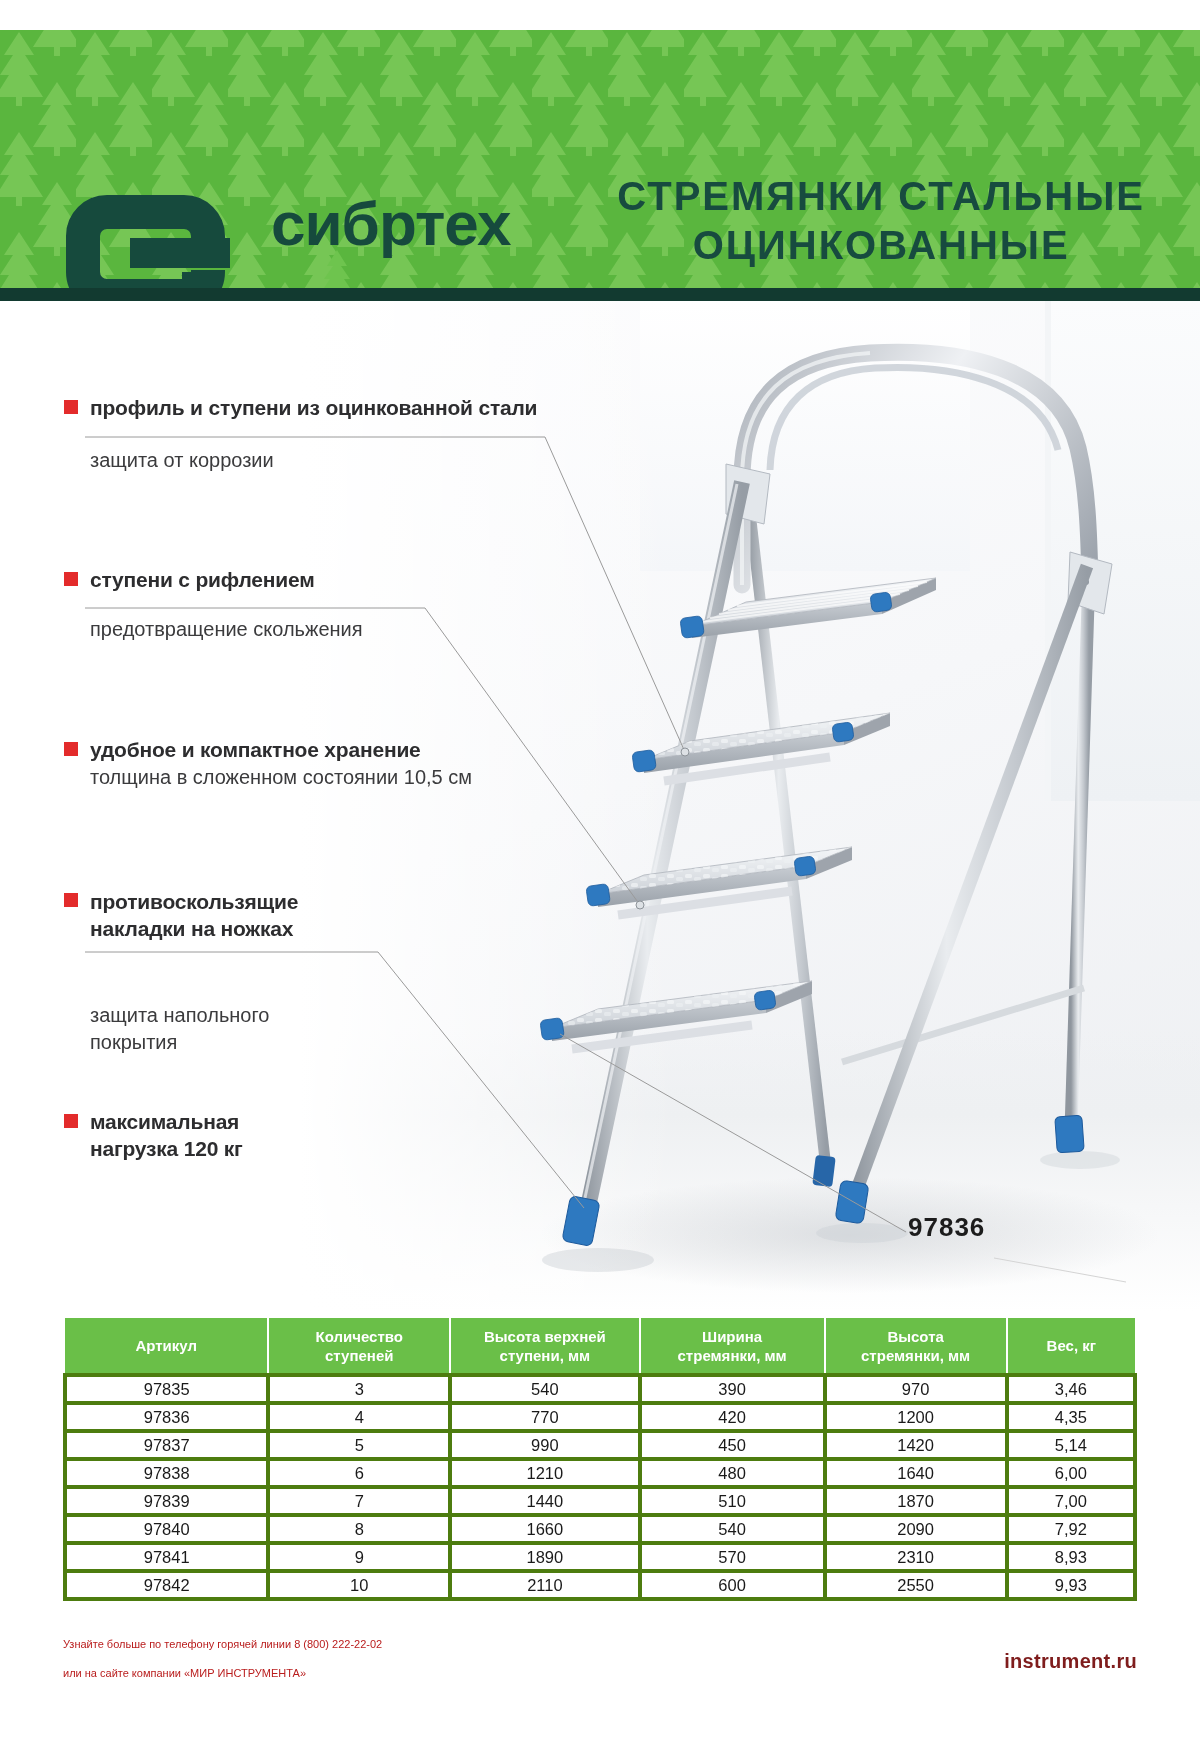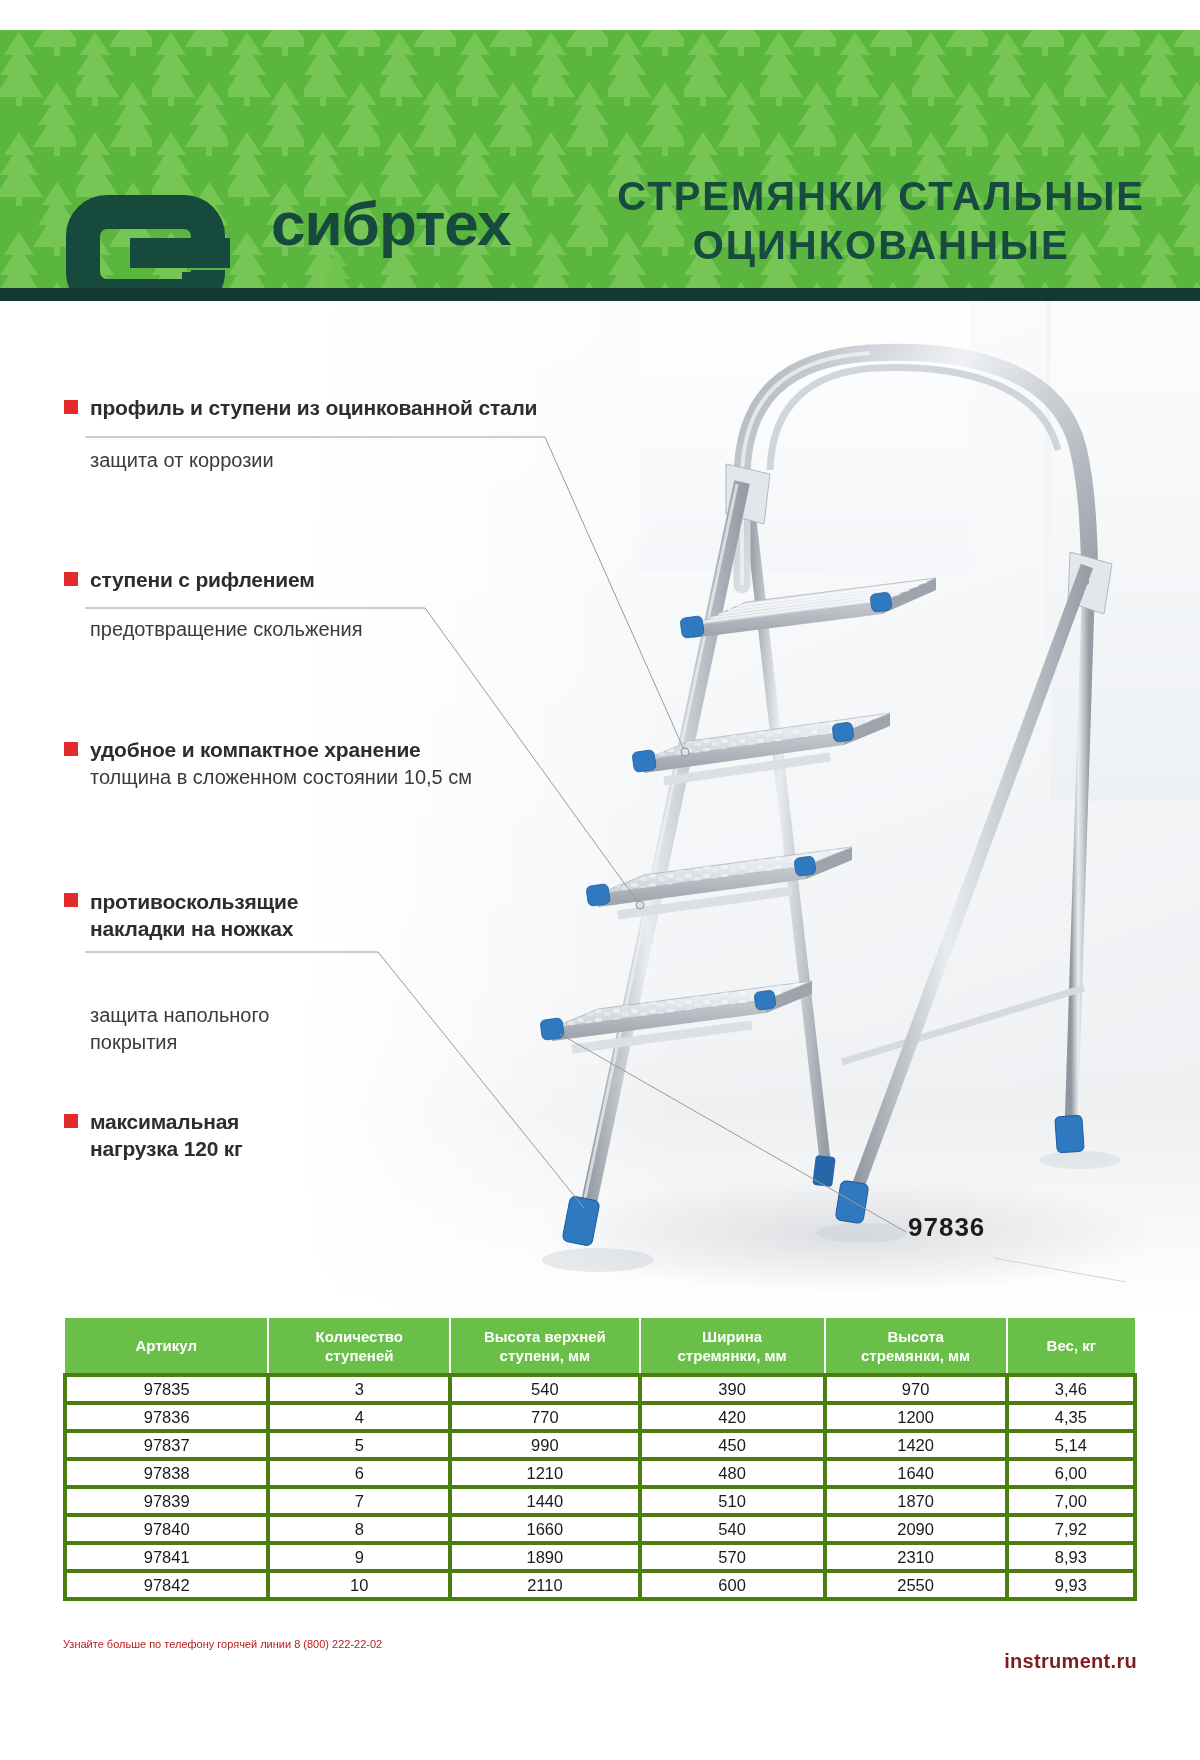--- a/index.html
+++ b/index.html
@@ -325,16 +325,17 @@
           <td>2110</td>
           <td>600</td>
           <td>2550</td>
           <td>9,93</td>
         </tr>
       </tbody>
   </table>
 
   <div class="abs footer-text">
     <div>Узнайте больше по телефону горячей линии 8 (800) 222-22-02</div>
+    <div>или на сайте компании «МИР ИНСТРУМЕНТА»</div>
   </div>
   <div class="abs site">instrument.ru</div>
 
 </div>
 
 </body></html>

